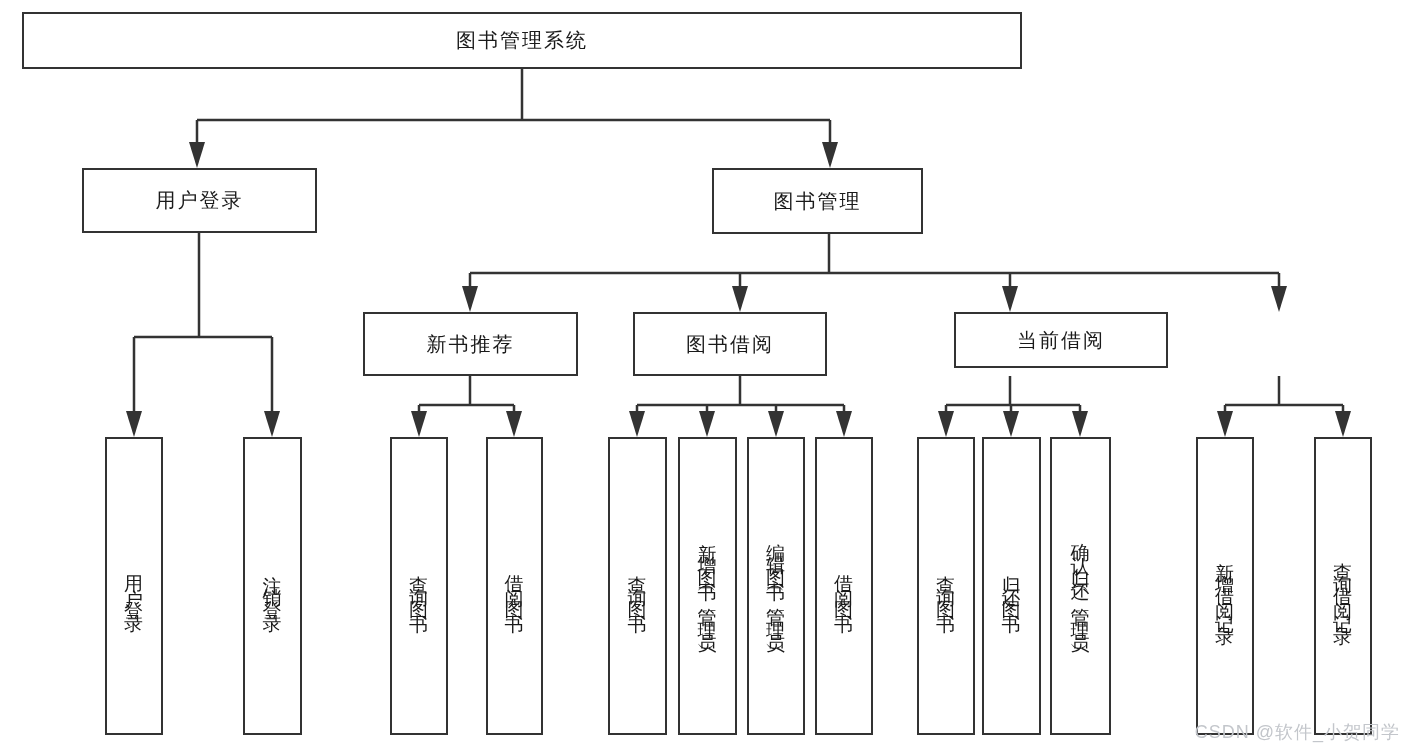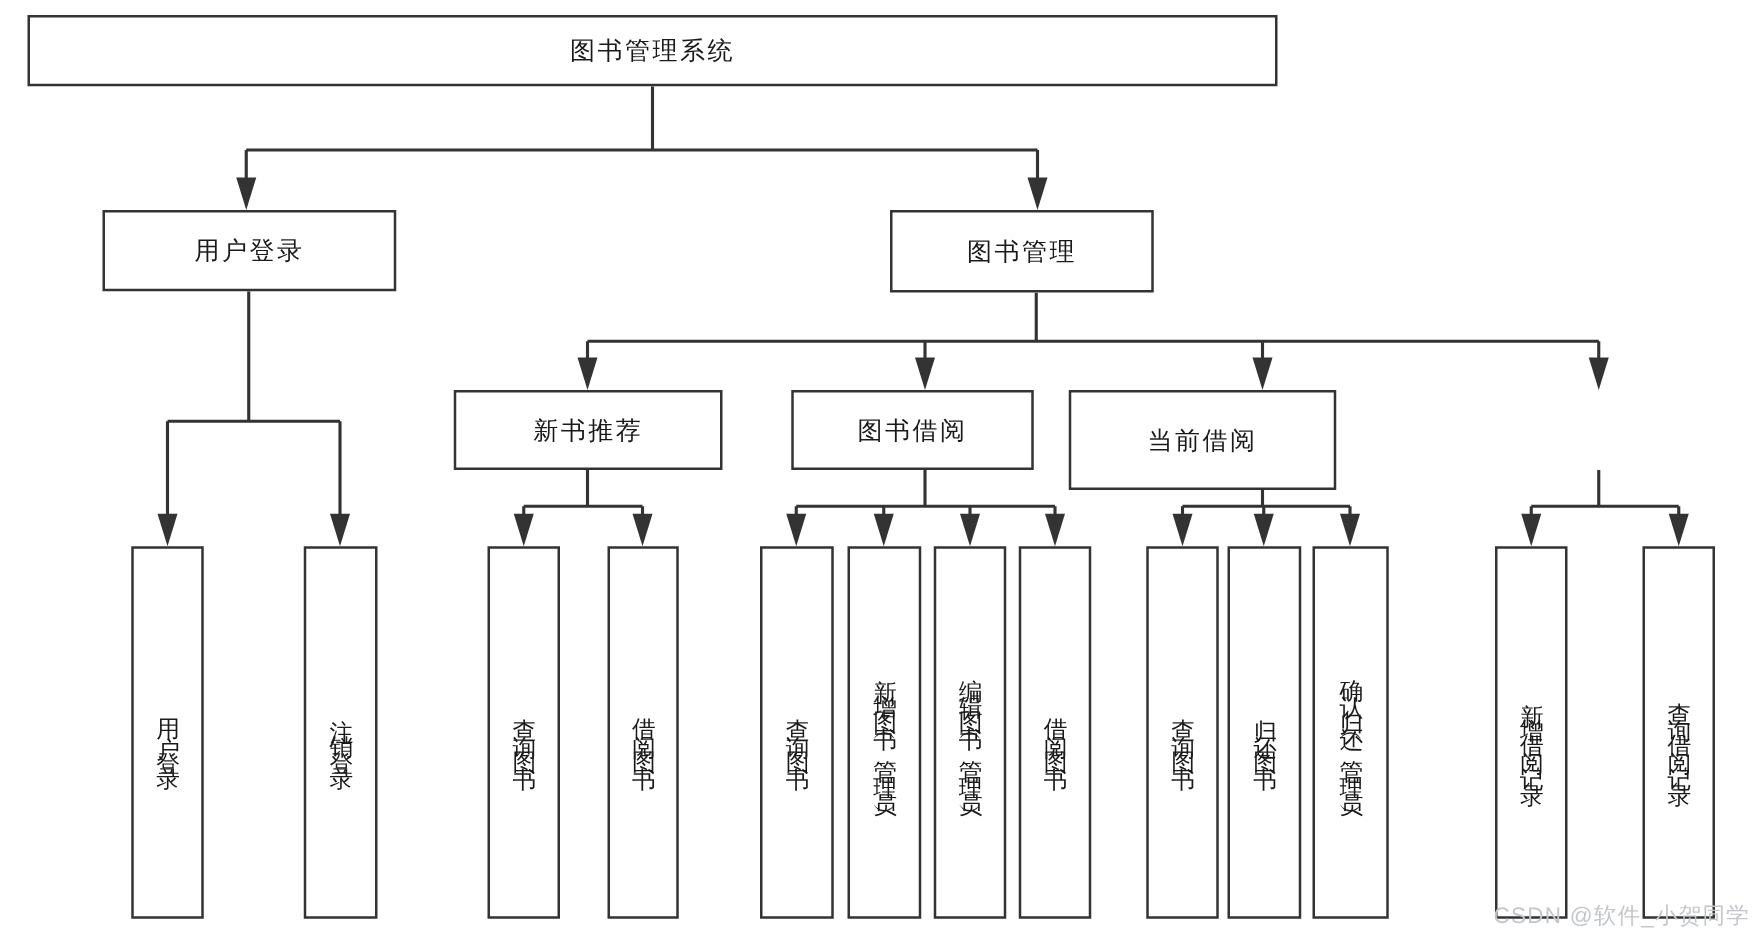--- a/index.html
+++ b/index.html
@@ -99,21 +99,21 @@
   <div class="node" style="left:712px;top:168px;width:211px;height:66px">
     <span class="lbl">图书管理</span>
   </div>
 
   <div class="node" style="left:363px;top:312px;width:215px;height:64px">
     <span class="lbl">新书推荐</span>
   </div>
   <div class="node" style="left:633px;top:312px;width:194px;height:64px">
     <span class="lbl">图书借阅</span>
   </div>
-  <div class="node" style="left:855px;top:312px;width:214px;height:80px">
+  <div class="node" style="left:954px;top:312px;width:214px;height:56px">
     <span class="lbl">当前借阅</span>
   </div>
 
   <div class="node vert" style="left:105px;top:437px;width:58px;height:298px">
     <span class="lbl">用户登录</span>
   </div>
   <div class="node vert" style="left:243px;top:437px;width:59px;height:298px">
     <span class="lbl">注销登录</span>
   </div>
 

